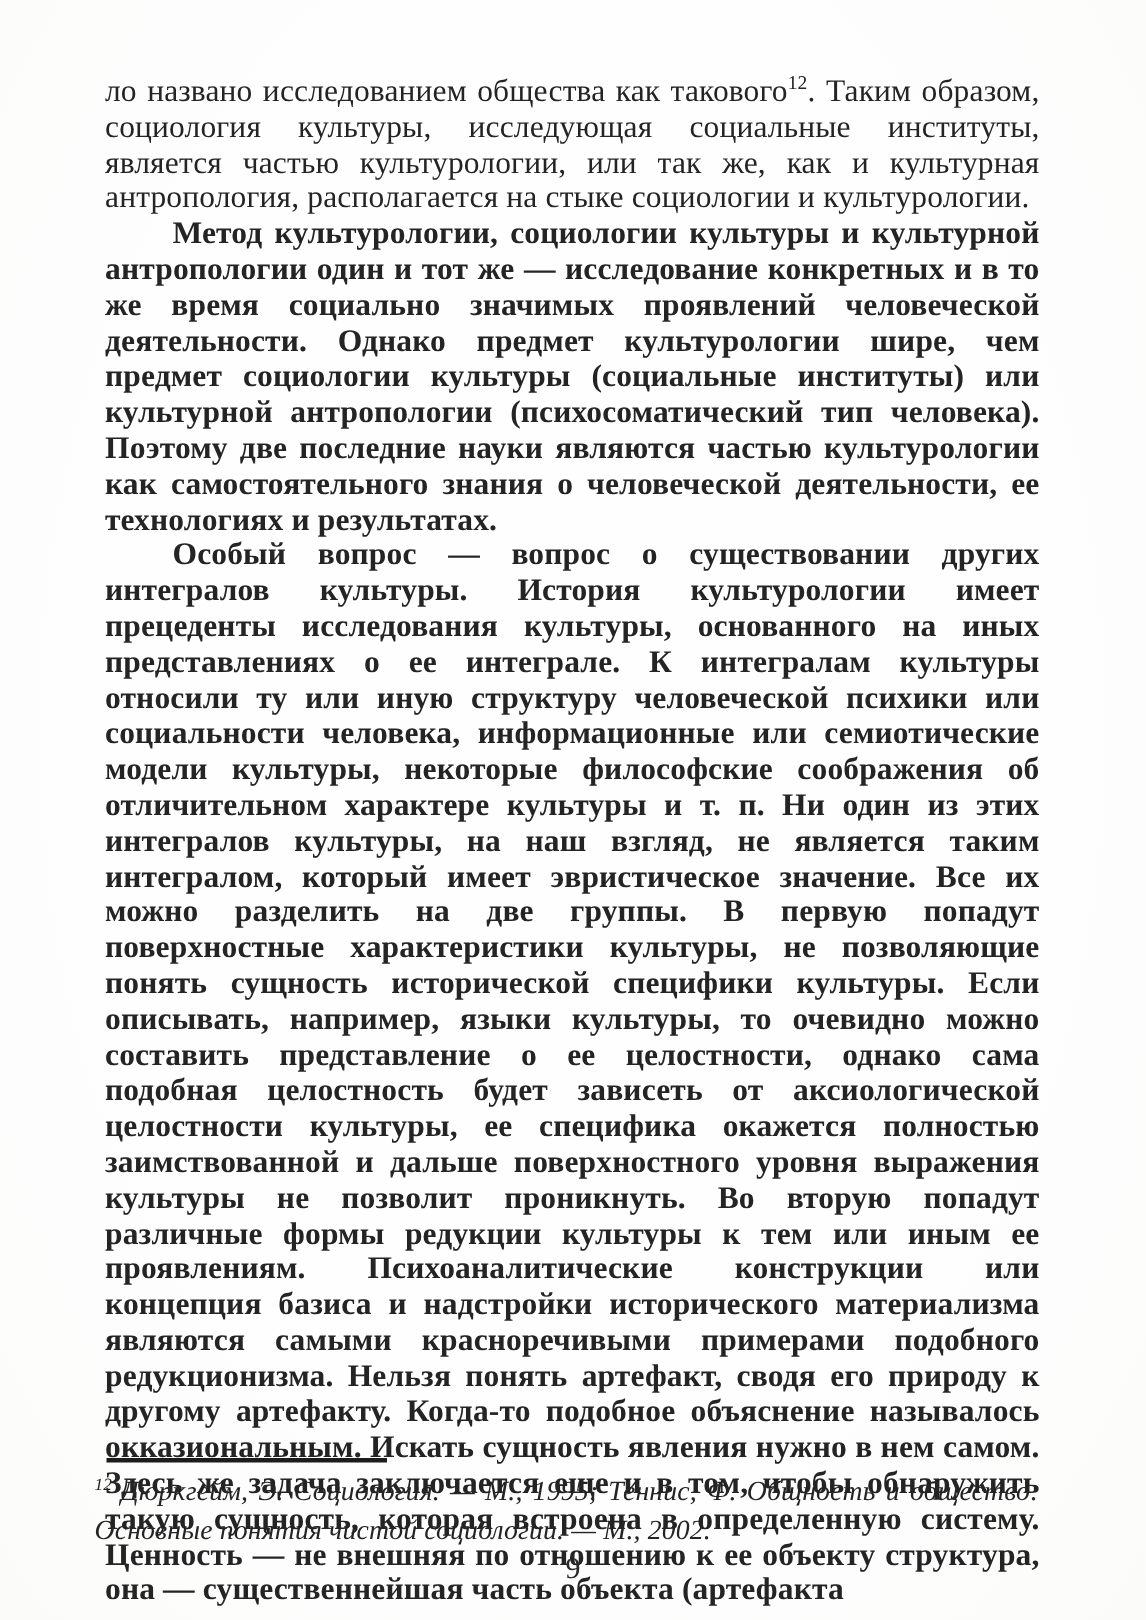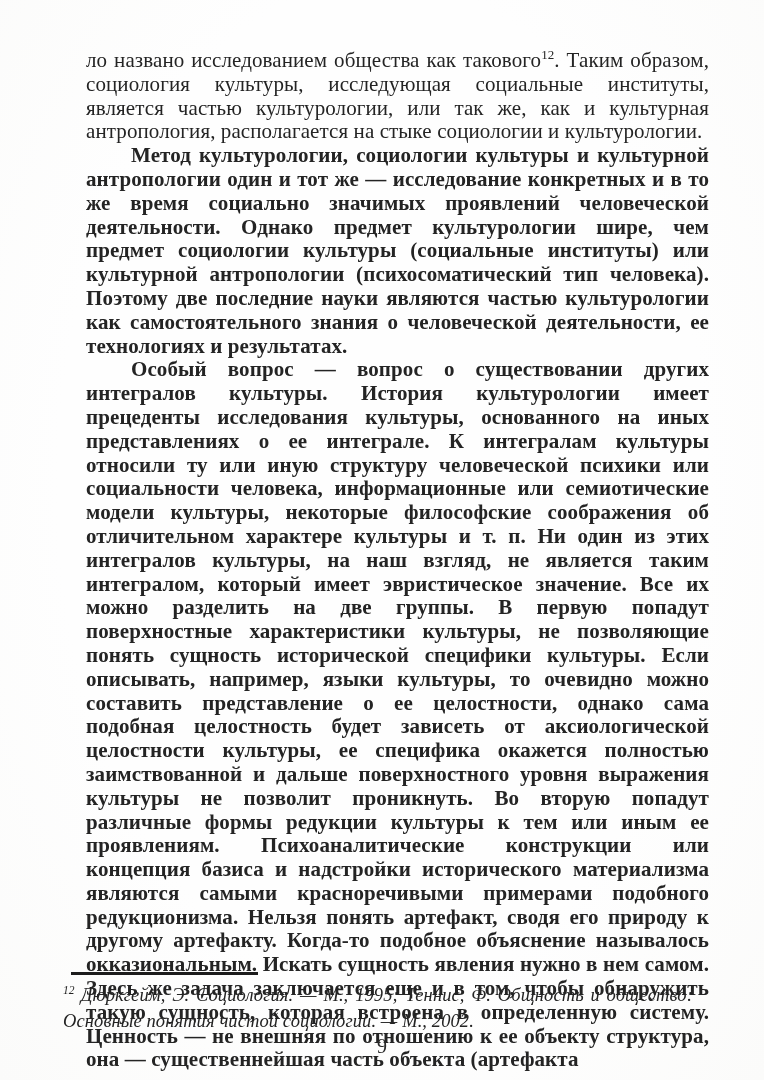--- a/index.html
+++ b/index.html
@@ -18,21 +18,20 @@
   }
   .text-block {
     position: absolute;
     left: 70px;
     top: 49px;
     width: 623px;
     font-size: 21px;
     line-height: 23.8px;
     text-align: justify;
     letter-spacing: 0.1px;
-    margin-left: 16px;
   }
   .para { margin: 0; padding: 0; }
   .para.indent { text-indent: 45px; font-weight: bold; }
   .text-block sup {
     font-size: 0.62em;
     line-height: 0;
     vertical-align: super;
   }
   .footnote-area {
     position: absolute;

